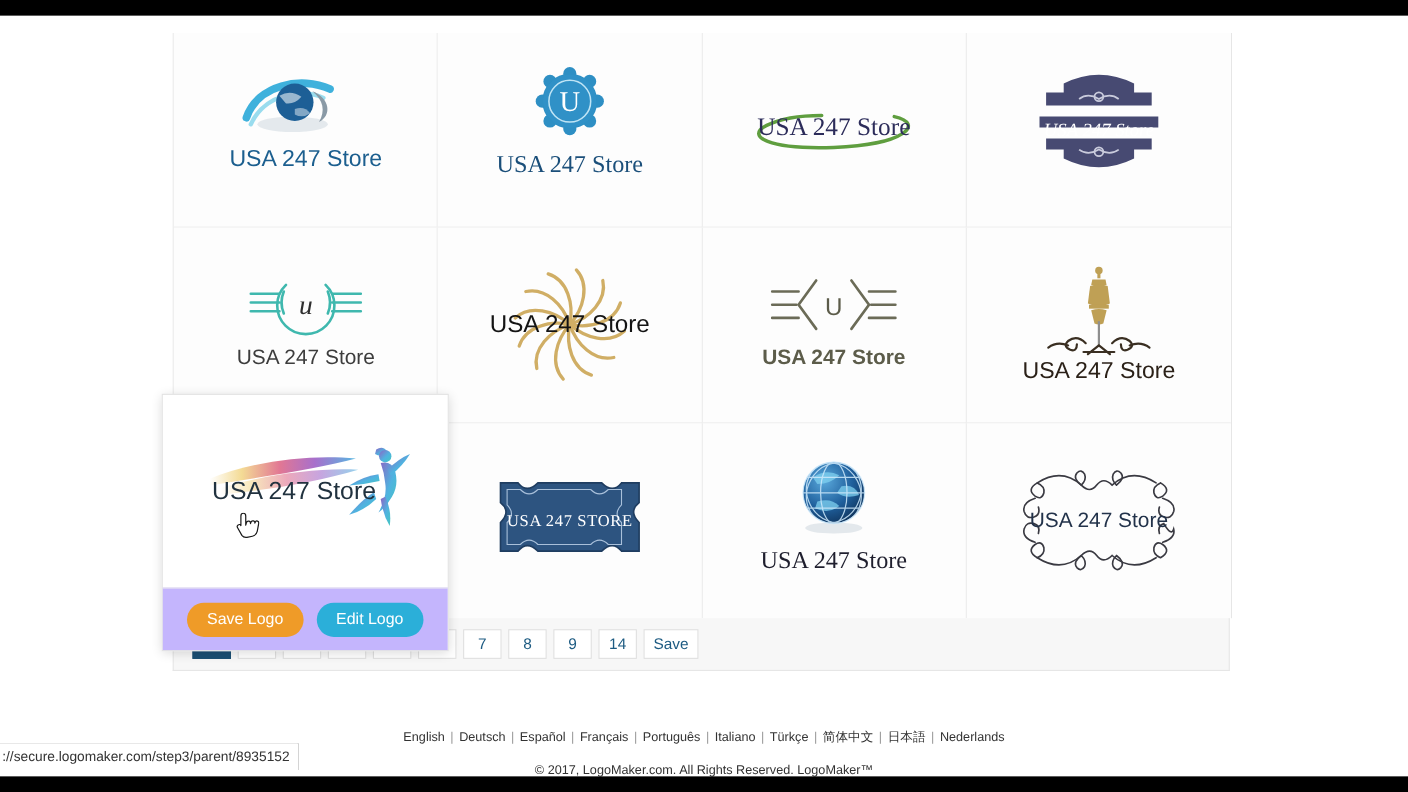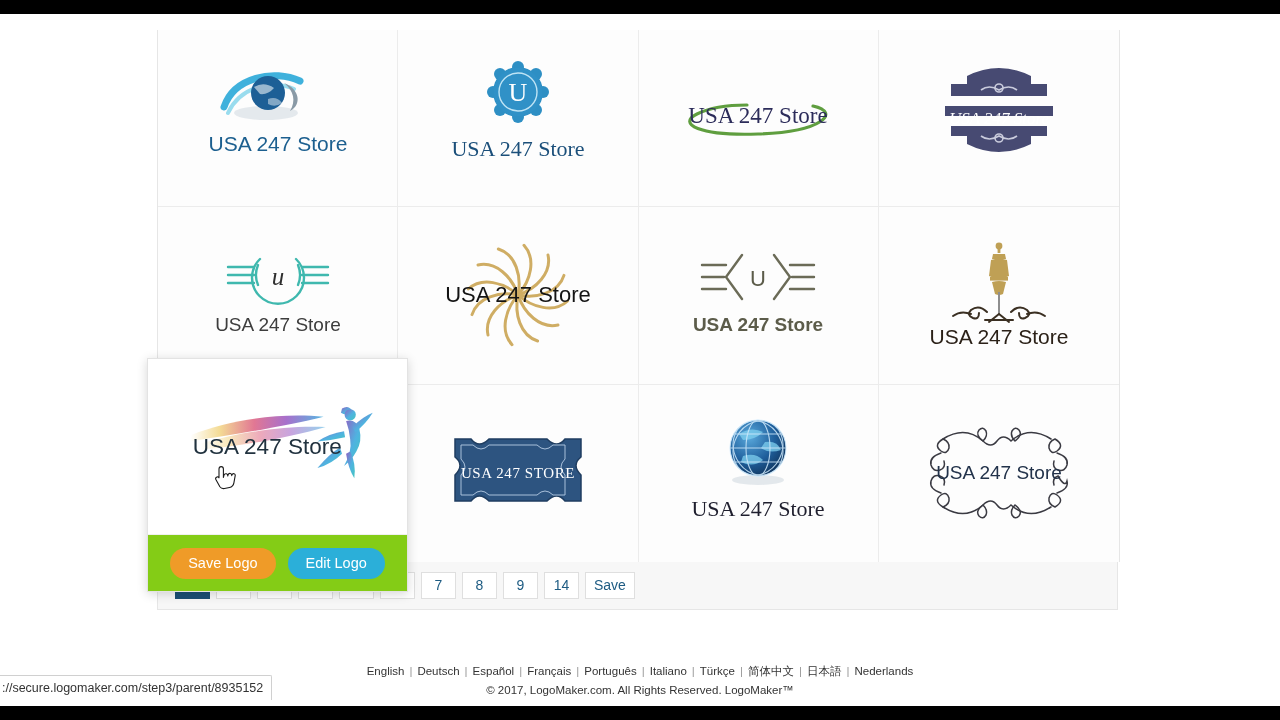--- a/index.html
+++ b/index.html
@@ -56,21 +56,21 @@
     border:1px solid #e3e3e3;
     box-shadow:0 2px 10px rgba(0,0,0,.16);
     z-index:20;
     display:flex;flex-direction:column;
   }
   #hover-card .preview{
     flex:1;display:flex;align-items:center;justify-content:center;
     position:relative;overflow:hidden;
   }
   #hover-card .actions{
-    height:56px;background:#84cc16;
+    height:56px;background:#c4b5fd;
     display:flex;align-items:center;justify-content:center;gap:12px;
     border-top:1px solid #f0f0f0;
   }
   .btn{
     border:none;border-radius:18px;color:#fff;
     font-size:14.5px;font-family:"Liberation Sans",sans-serif;
     padding:0 18px;height:31px;line-height:31px;
     cursor:pointer;white-space:nowrap;
   }
   .btn.save{background:#ef9b28;}
@@ -103,21 +103,21 @@
   
   #footer{
     position:absolute;left:0;top:648px;width:1280px;
     text-align:center;color:#444;
   }
   #langs{font-size:11.5px;color:#333;line-height:18px;}
   #langs a{color:#333;text-decoration:none;cursor:pointer;}
   #langs .sep{color:#999;margin:0 5px;}
   #legal{font-size:11.5px;line-height:18px;margin-top:3px;}
   #legal a{color:#333;text-decoration:none;cursor:pointer;}
-  #copyright{font-size:11.5px;line-height:18px;color:#333;margin-top:1px;}
+  #copyright{font-size:11.5px;line-height:18px;color:#333;margin-top:12px;}
 
   
   #status{
     position:absolute;left:-6px;top:661px;
     height:24px;line-height:24px;
     padding:0 8px;
     background:#fff;
     border:1px solid #d0d0d0;
     border-left:none;border-bottom:none;
     font-size:12.5px;color:#333;

